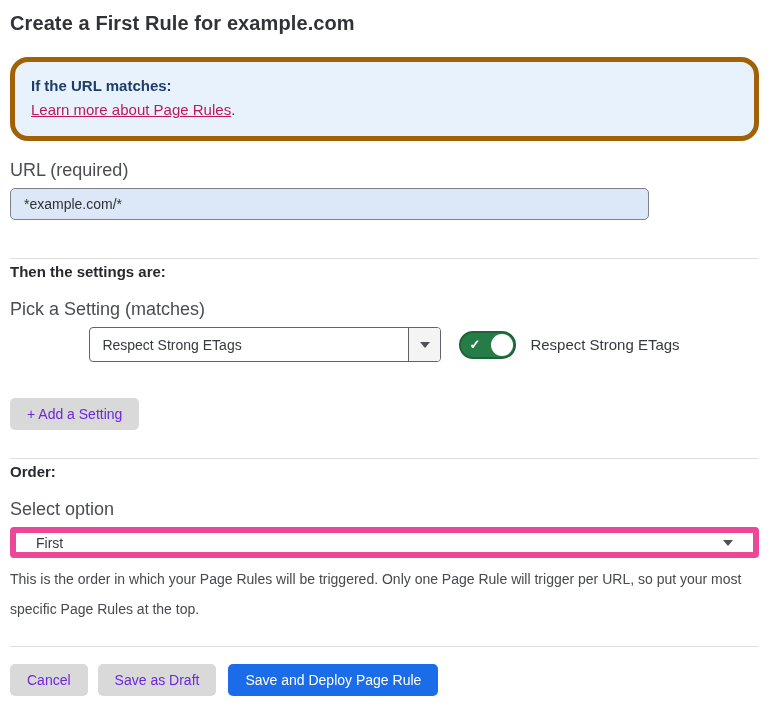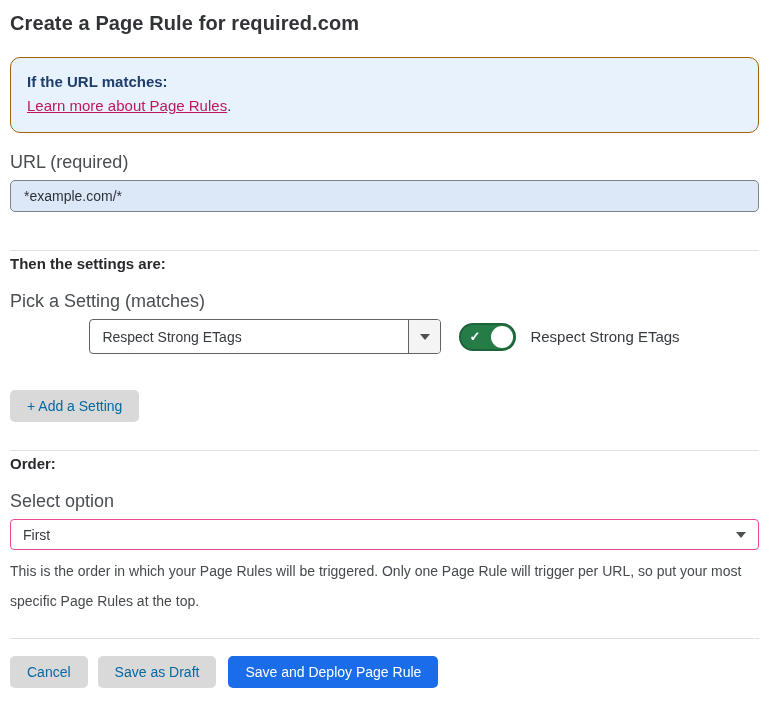--- a/index.html
+++ b/index.html
@@ -15,43 +15,43 @@
   .page-title {
     font-size: 20px;
     font-weight: 700;
     color: #313337;
     margin-top: 2px;
     letter-spacing: 0.1px;
   }
   .info-box {
     margin-top: 22px;
     background: #e8f2fc;
-    border: 1px solid #a16207;
-    border-radius: 10px;
+    border: 5px solid #a16207;
+    border-radius: 18px;
     padding: 12px 16px 14px 16px;
     color: #1e3d6b;
     font-size: 15px;
     line-height: 24px;
   }
   .info-heading { font-weight: 700; }
   .info-link {
     color: #be185d;
     text-decoration: underline;
     cursor: pointer;
   }
   .info-link-suffix { color: #1e3d6b; }
   .field-label {
     display: block;
     margin-top: 19px;
     font-size: 18px;
     color: #4a4d52;
   }
   .url-input {
     margin-top: 7px;
-    width: 749px;
+    width: 639px;
     height: 32px;
     background: #dce8f8;
     border: 1px solid #7c828c;
     border-radius: 5px;
     padding: 0 13px;
     font-size: 14px;
     color: #2e3136;
     font-family: "Liberation Sans", sans-serif;
     outline: none;
   }
@@ -149,33 +149,33 @@
     align-items: center;
     justify-content: center;
     height: 32px;
     padding: 0 17px;
     border: none;
     border-radius: 5px;
     font-size: 14px;
     font-family: "Liberation Sans", sans-serif;
     cursor: pointer;
   }
-  .btn-gray { background: #d9d9d9; color: #0369a1; }
+  .btn-gray { background: #d9d9d9; color: #6d28d9; }
   .btn-blue { background: #1a6ce8; color: #ffffff; }
   .add-setting-btn { margin-top: 36px; }
   .order-select {
     margin-top: 7px;
     width: 749px;
     height: 31px;
     background: #ffffff;
-    border: 1px solid #ec4899;
+    border: 6px solid #ec4899;
     border-radius: 4px;
     display: flex;
     align-items: center;
-    padding: 0 12px;
+    padding: 0 20px;
     font-size: 14px;
     color: #36393f;
     cursor: pointer;
   }
   .order-select .select-value { flex: 1; }
   .help-text {
     margin-top: 6px;
     font-size: 14px;
     line-height: 30px;
     color: #46494e;
@@ -188,21 +188,21 @@
     align-items: center;
   }
   .footer-actions .btn + .btn { margin-left: 10px; }
   .footer-actions .btn-blue { margin-left: 12px !important; }
 </style>
 </head>
 <body>
 
 
 
-<h1 class="page-title">Create a Page Rule for required.com</h1>
+<h1 class="page-title">Create a First Rule for example.com</h1>
 
 <div class="info-box">
   <div class="info-heading">If the URL matches:</div>
   <div><a class="info-link">Learn more about Page Rules</a><span class="info-link-suffix">.</span></div>
 </div>
 
 <label class="field-label">URL (required)</label>
 <input class="url-input" type="text" value="*example.com/*" style="">
 
 <hr class="divider">

